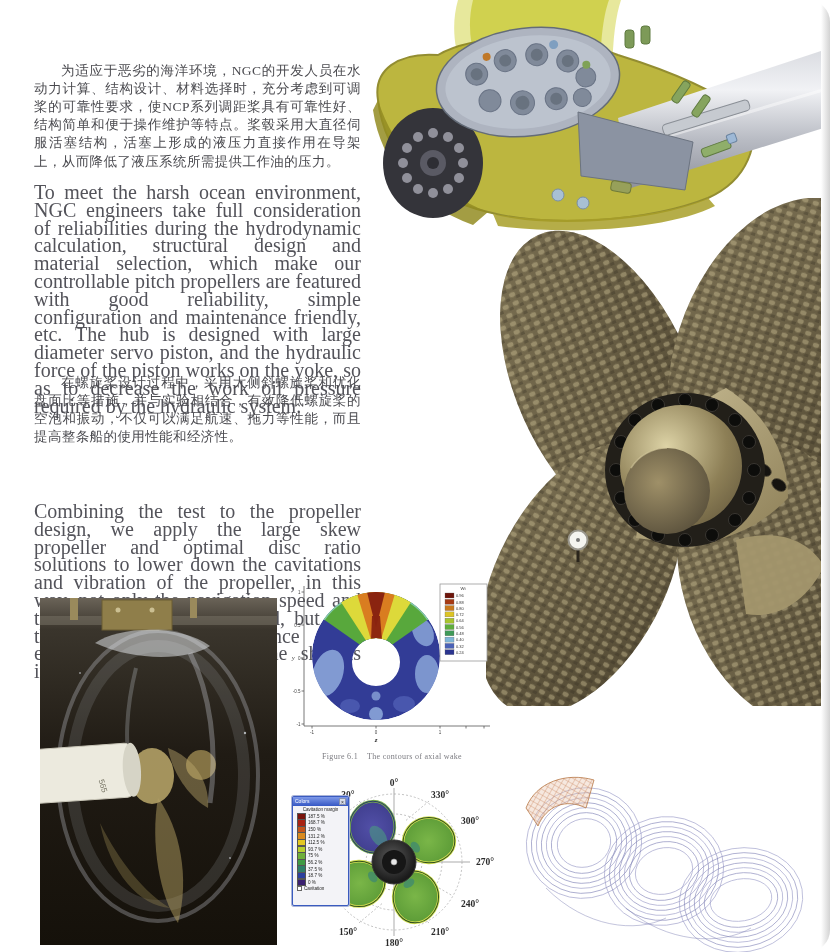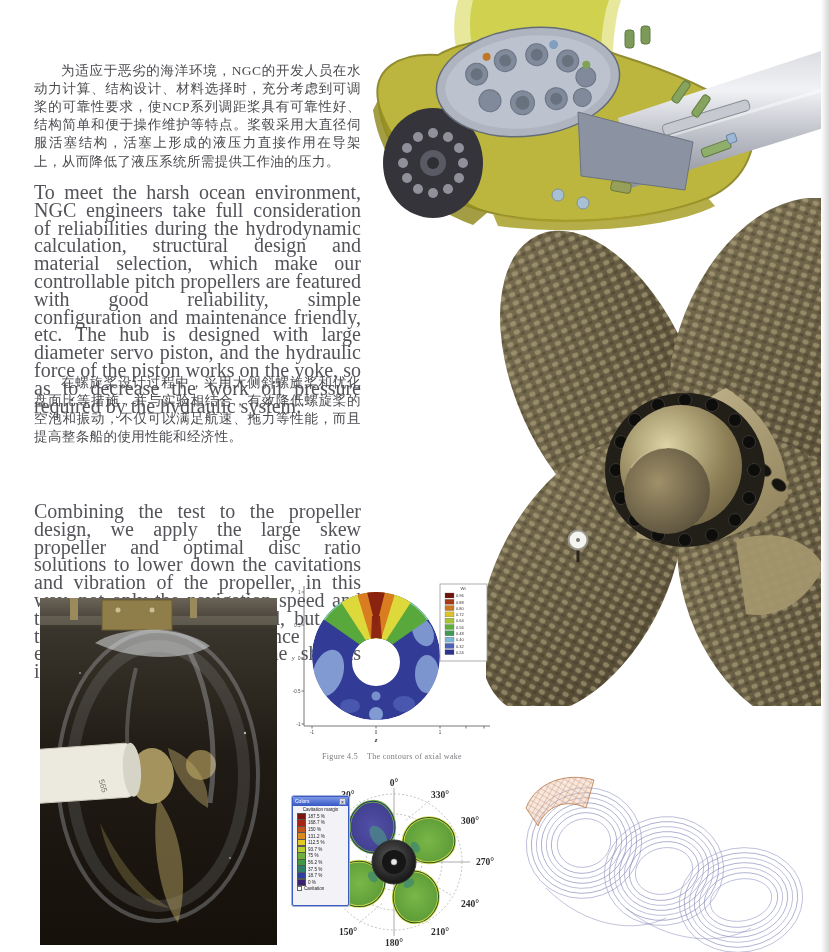--- a/index.html
+++ b/index.html
@@ -1,17 +1,17 @@
 <!DOCTYPE html>
 <html><head>
 <meta charset="utf-8">
 <style>
   html,body{margin:0;padding:0;background:#ffffff;}
   #page{position:relative;width:830px;height:952px;background:#ffffff;overflow:hidden;
-        font-family:"Liberation Serif",serif;}
+        font-family:"Liberation Serif",serif;border-radius:22px;}
   .para{position:absolute;left:34px;width:327px;text-align:justify;color:#53535a;}
   .cn{font-size:13.5px;line-height:18.2px;text-indent:2em;color:#4a4a4f;letter-spacing:.4px;}
   .en{font-size:20px;line-height:17.8px;}
   #edge-strip{position:absolute;right:0;top:0;width:9px;height:100%;
         background:linear-gradient(to right,#ffffff,#d2d2d2);}
   .fig{position:absolute;}
   #wake-caption{position:absolute;left:288px;top:752px;width:208px;text-align:center;
         font-size:8px;color:#7b7b80;white-space:pre;letter-spacing:.3px;}
   
   #cav-legend{position:absolute;left:292px;top:796px;width:55px;height:108px;
@@ -297,21 +297,21 @@
         <text x="168" y="44.4">0.64</text>
         <text x="168" y="50.7">0.56</text>
         <text x="168" y="57.0">0.48</text>
         <text x="168" y="63.3">0.40</text>
         <text x="168" y="69.6">0.32</text>
         <text x="168" y="75.9">0.24</text>
       </g>
     </g>
   </svg>
 
-  <div id="wake-caption">Figure 4.5    The contours of axial wake</div>
+  <div id="wake-caption">Figure 6.1    The contours of axial wake</div>
 
   <svg class="fig" style="left:288px;top:776px" width="212" height="176" viewBox="0 0 212 176">
     <defs>
       <radialGradient id="hubg" cx="0.45" cy="0.4" r="0.9">
         <stop offset="0" stop-color="#5a5a5a"></stop>
           <stop offset="0.6" stop-color="#1c1c1c"></stop>
           <stop offset="1" stop-color="#050505"></stop>
       </radialGradient>
       <radialGradient id="greeng" cx="0.5" cy="0.5" r="0.8">
         <stop offset="0" stop-color="#7ab648"></stop>

